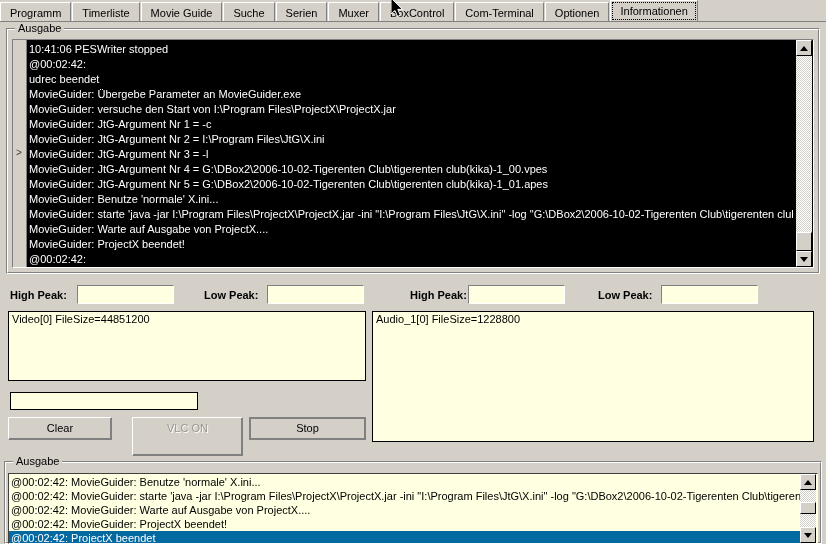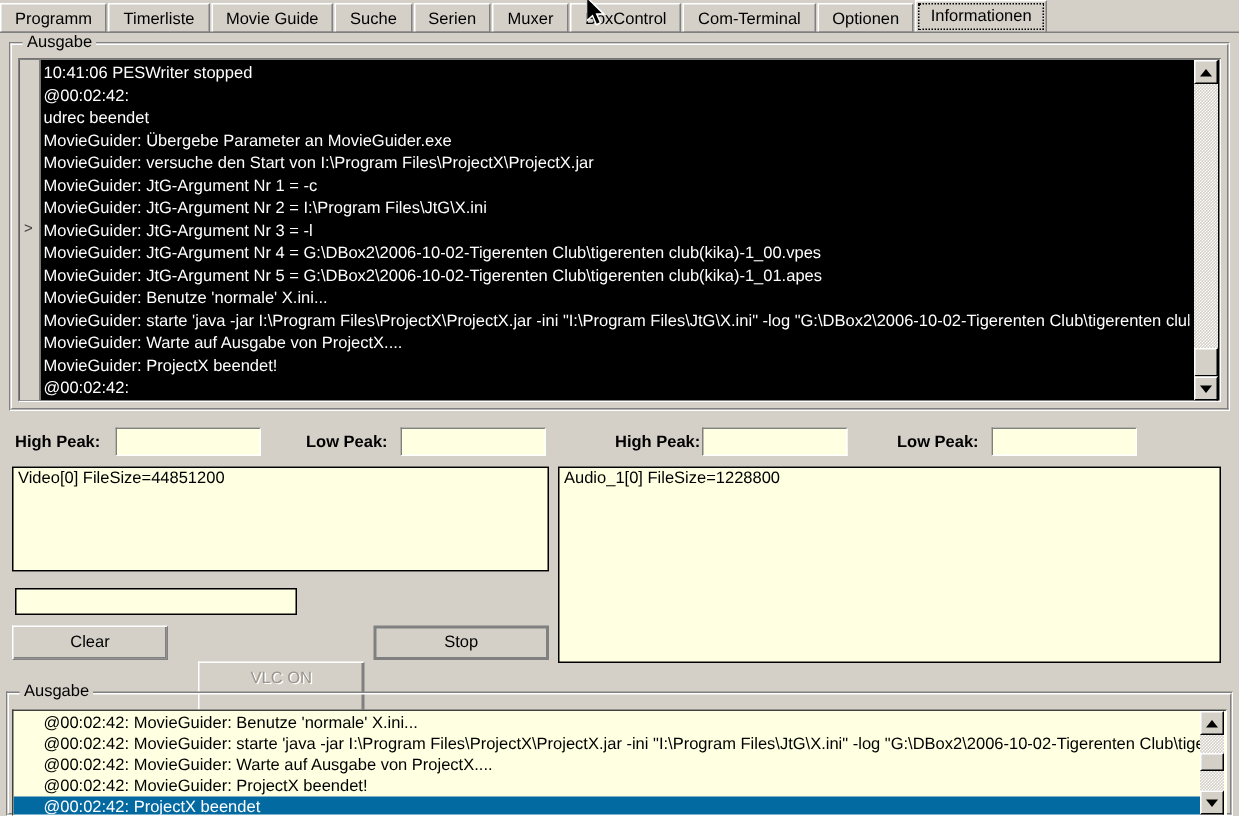--- a/index.html
+++ b/index.html
@@ -256,21 +256,21 @@
     border: 1px solid #404040;
     border-right-color: #ffffff;
     border-bottom-color: #ffffff;
     box-sizing: border-box;
     overflow: hidden;
   }
   .listbox .lrow {
     font-size: 11px;
     line-height: 14px;
     height: 14px;
-    padding-left: 20px;
+    padding-left: 2px;
     white-space: nowrap;
     overflow: hidden;
     color: #000;
   }
   .listbox .lrow.sel {
     background: #0369a1;
     color: #ffffff;
   }
 
   
@@ -346,21 +346,21 @@
 <div class="lbl" style="left:598px; top:289px;">Low Peak:</div>
 <div class="field" style="left:661px; top:285px; width:97px; height:19px; padding:2px 3px;"></div>
 
 <div class="memo" style="left:8px; top:311px; width:358px; height:70px;">Video[0] FileSize=44851200</div>
 
 <div class="memo" style="left:372px; top:311px; width:442px; height:131px;">Audio_1[0] FileSize=1228800</div>
 
 <div class="memo" style="left:10px; top:392px; width:188px; height:18px;"></div>
 
 <div class="btn" style="left:8px; top:417px; width:104px; height:23px; line-height:21px;">Clear</div>
-<div class="btn disabled" style="left:132px; top:417px; width:111px; height:39px; line-height:21px;margin-top:24px;">VLC ON</div>
+<div class="btn disabled" style="left:132px; top:417px; width:111px; height:39px; line-height:21px;">VLC ON</div>
 <div class="btn default" style="left:249px; top:417px; width:117px; height:23px; line-height:19px;">Stop</div>
 
 <div class="groupbox" style="left:4px; top:461px; width:818px; height:83px;">
   <div class="gb-inner"></div>
   <div class="gb-title">Ausgabe</div>
 </div>
 
 <div class="listbox" style="left:8px; top:473px; width:810px; height:71px;">
   <div id="bottom-rows" style="position:absolute; left:0; top:1px; right:17px;">
       <div class="lrow">@00:02:42: MovieGuider: Benutze 'normale' X.ini...</div>

